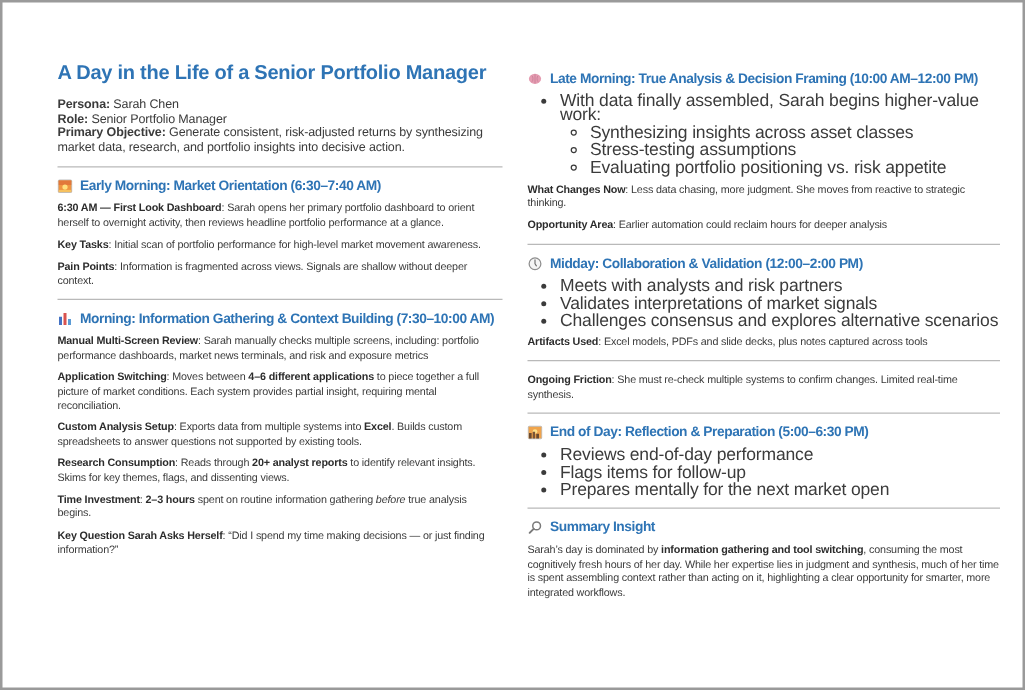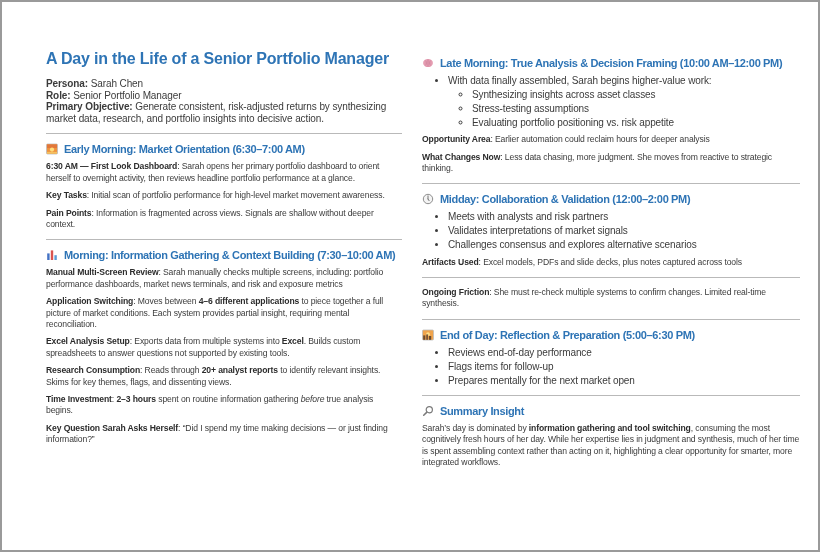--- a/index.html
+++ b/index.html
@@ -26,21 +26,21 @@
   }
   .intro-line{margin:0;font-size:10px;line-height:11.6px;letter-spacing:-0.1px;}
   .rule{border-top:1px solid var(--rule);margin:9px 0;height:0;}
   .sec-heading{
     margin:7px 0 6px 0;font-size:11px;font-weight:700;color:var(--heading);
     letter-spacing:-0.35px;white-space:nowrap;display:flex;align-items:flex-end;
   }
   .sec-heading .icon{display:inline-flex;width:12px;height:12px;margin-right:6px;flex:none;}
   .para{margin:0 0 6px 0;font-size:8.6px;line-height:11.4px;letter-spacing:-0.12px;}
   .para b{color:#2c2c2c;}
-  ul.bullets{margin:0 0 6px 0;padding:0 0 0 26px;font-size:10px;line-height:11.4px;letter-spacing:-0.12px;list-style:disc;}
+  ul.bullets{margin:0 0 6px 0;padding:0 0 0 26px;font-size:14px;line-height:11.4px;letter-spacing:-0.12px;list-style:disc;}
   ul.bullets li{margin:0 0 2.5px 0;}
   ul.sub{margin:2.5px 0 0 0;padding:0 0 0 24px;list-style:circle;}
   ul.sub li{margin:0 0 2.5px 0;}
 </style>
 </head>
 <body>
 
 <div class="page">
   <div class="content">
     <div class="col left">
@@ -54,39 +54,39 @@
           <div class="rule"></div>
           <h2 class="sec-heading">
             <span class="icon">
               <svg width="12" height="12" viewBox="0 0 12 12">
                 <rect x="0.5" y="1" width="11" height="10" rx="1" fill="#ef9440" stroke="#bdbdbd" stroke-width="0.8"></rect>
                 <rect x="1" y="1.4" width="10" height="3.6" fill="#e2773a"></rect>
                 <circle cx="6" cy="6.6" r="2.1" fill="#ffdf7e"></circle>
                 <rect x="1" y="8.9" width="10" height="1.8" fill="#f6c15f"></rect>
               </svg>
             </span>
-            <span>Early Morning: Market Orientation (6:30–7:00 AM)</span>
+            <span>Early Morning: Market Orientation (6:30–7:40 AM)</span>
           </h2>
           <p class="para"><b>6:30 AM — First Look Dashboard</b><span>: Sarah opens her primary portfolio dashboard to orient herself to overnight activity, then reviews headline portfolio performance at a glance.</span></p>
           <p class="para"><b>Key Tasks</b><span>: Initial scan of portfolio performance for high-level market movement awareness.</span></p>
           <p class="para"><b>Pain Points</b><span>: Information is fragmented across views. Signals are shallow without deeper context.</span></p>
           <div class="rule"></div>
           <h2 class="sec-heading">
             <span class="icon">
               <svg width="12" height="12" viewBox="0 0 12 12">
                 <rect x="1.2" y="4.4" width="2.4" height="6.6" fill="#4472c4"></rect>
                 <rect x="4.8" y="1.4" width="2.4" height="9.6" fill="#d9534f"></rect>
                 <rect x="8.4" y="6.2" width="2.4" height="4.8" fill="#5b9bd5"></rect>
               </svg>
             </span>
             <span>Morning: Information Gathering &amp; Context Building (7:30–10:00 AM)</span>
           </h2>
           <p class="para"><b>Manual Multi-Screen Review</b><span>: Sarah manually checks multiple screens, including: portfolio performance dashboards, market news terminals, and risk and exposure metrics</span></p>
           <p class="para"><b>Application Switching</b><span>: Moves between </span><b>4–6 different applications</b><span> to piece together a full picture of market conditions. Each system provides partial insight, requiring mental reconciliation.</span></p>
-          <p class="para"><b>Excel Analysis Setup</b><span>: Exports data from multiple systems into </span><b>Excel</b><span>. Builds custom spreadsheets to answer questions not supported by existing tools.</span></p>
+          <p class="para"><b>Custom Analysis Setup</b><span>: Exports data from multiple systems into </span><b>Excel</b><span>. Builds custom spreadsheets to answer questions not supported by existing tools.</span></p>
           <p class="para"><b>Research Consumption</b><span>: Reads through </span><b>20+ analyst reports</b><span> to identify relevant insights. Skims for key themes, flags, and dissenting views.</span></p>
           <p class="para"><b>Time Investment</b><span>: </span><b>2–3 hours</b><span> spent on routine information gathering </span><i>before</i><span> true analysis begins.</span></p>
           <p class="para"><b>Key Question Sarah Asks Herself</b><span>: “Did I spend my time making decisions — or just finding information?”</span></p>
         </div>
     </div>
     <div class="col right">
       <div>
           <h2 class="sec-heading">
             <span class="icon">
               <svg width="12" height="12" viewBox="0 0 12 12">
@@ -96,22 +96,22 @@
             </span>
             <span>Late Morning: True Analysis &amp; Decision Framing (10:00 AM–12:00 PM)</span>
           </h2>
           <ul class="bullets">
             <li>With data finally assembled, Sarah begins higher-value work:<ul class="sub">
                 <li>Synthesizing insights across asset classes</li>
                 <li>Stress-testing assumptions</li>
                 <li>Evaluating portfolio positioning vs. risk appetite</li>
               </ul></li>
           </ul>
+          <p class="para"><b>What Changes Now</b><span>: Less data chasing, more judgment. She moves from reactive to strategic thinking.</span></p>
           <p class="para"><b>Opportunity Area</b><span>: Earlier automation could reclaim hours for deeper analysis</span></p>
-          <p class="para"><b>What Changes Now</b><span>: Less data chasing, more judgment. She moves from reactive to strategic thinking.</span></p>
           <div class="rule"></div>
           <h2 class="sec-heading">
             <span class="icon">
               <svg width="12" height="12" viewBox="0 0 12 12">
                 <circle cx="6" cy="6" r="4.7" fill="#f4f4f4" stroke="#8e8e8e" stroke-width="1"></circle>
                 <path d="M6 6V2.9 M6 6l1.1 1.7" stroke="#6a6a6a" stroke-width="0.9" stroke-linecap="round"></path>
               </svg>
             </span>
             <span>Midday: Collaboration &amp; Validation (12:00–2:00 PM)</span>
           </h2>

